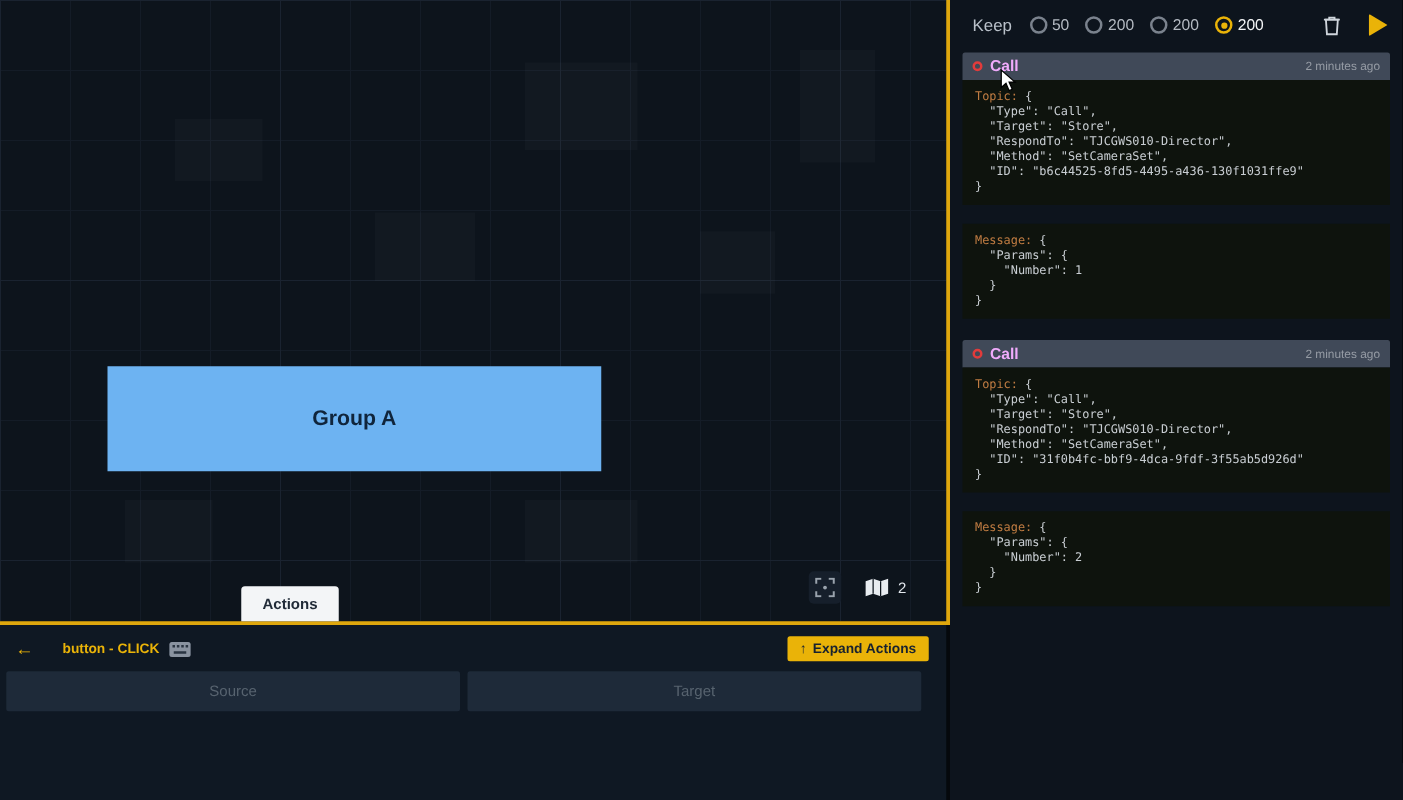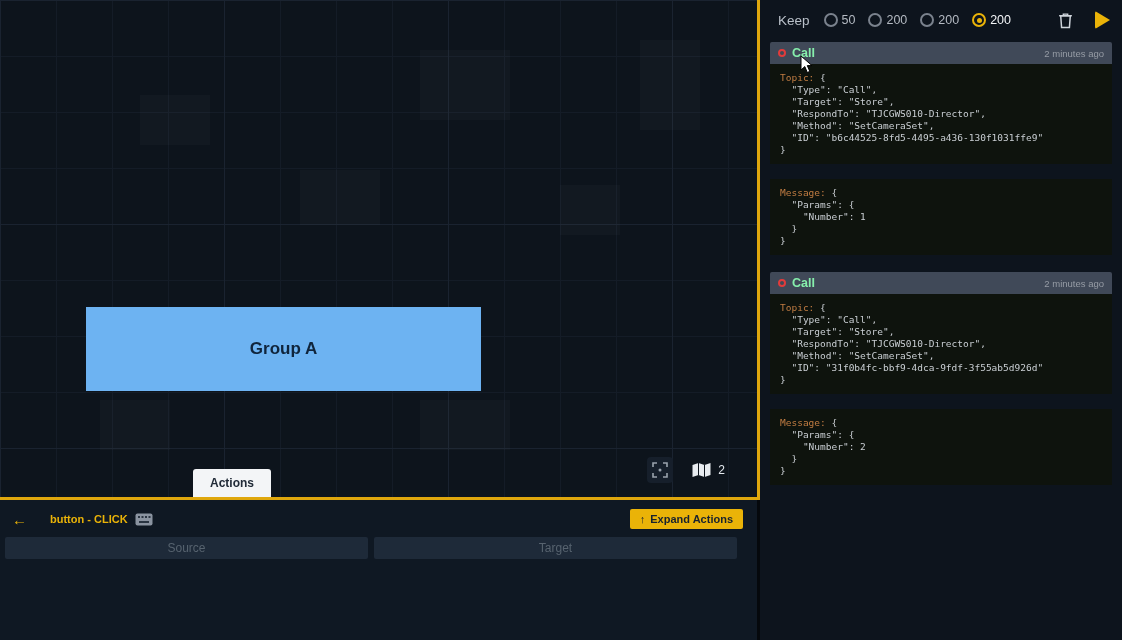--- a/index.html
+++ b/index.html
@@ -14,21 +14,21 @@
     height:500px;position:relative;background:#0d141c;
     border-right:3px solid #dfa70d;border-bottom:3px solid #dfa70d;
     background-image:
       linear-gradient(#1a2330 1px, transparent 1px),
       linear-gradient(90deg,#1a2330 1px, transparent 1px),
       linear-gradient(#141c27 1px, transparent 1px),
       linear-gradient(90deg,#141c27 1px, transparent 1px);
     background-size:224px 224px,224px 224px,56px 56px,56px 56px;
   }
   .ghost{position:absolute;background:rgba(255,255,255,0.025);}
-  .group-row{position:absolute;left:86px;top:307px;width:395px;height:84px;display:flex;}
+  .group-row{position:absolute;left:86px;top:293px;width:395px;height:84px;display:flex;}
   .group-a{
     flex:1;background:#6db3f2;color:#10253c;font-weight:bold;font-size:17px;
     display:flex;align-items:center;justify-content:center;cursor:pointer;
   }
   .group-b{
     flex:1;background:#17222f;color:#59a4e6;font-weight:bold;font-size:17px;
     border:1px solid #3a4c63;border-left:none;
     display:flex;align-items:center;justify-content:center;cursor:pointer;
   }
   .actions-tab{
@@ -45,42 +45,42 @@
   .back-arrow{color:#eab308;font-size:15px;font-weight:bold;line-height:1;cursor:pointer;}
   .bp-title{color:#eab308;font-weight:bold;font-size:11px;margin-left:16px;}
   .kb-icon{display:flex;align-items:center;}
   .expand-btn{
     margin-left:auto;background:#eab308;color:#18222f;font-weight:bold;font-size:11px;
     border:none;padding:4px 10px;border-radius:2px;display:flex;gap:5px;align-items:center;
     font-family:"Liberation Sans",sans-serif;cursor:pointer;
   }
   .bp-inputs{display:flex;gap:6px;padding:3px 20px 0 5px;}
   .bp-inputs input{
-    flex:1;height:22px;background:#1e2a39;border:none;border-radius:2px;
+    flex:1;height:32px;background:#1e2a39;border:none;border-radius:2px;
     color:#cfd5dc;text-align:center;font-size:12px;font-family:"Liberation Sans",sans-serif;outline:none;
   }
   .bp-inputs input::placeholder{color:#57636f;}
   
   .right-panel{flex:1;background:#0d141d;display:flex;flex-direction:column;overflow:hidden;}
   .rp-topbar{height:40px;flex:0 0 40px;display:flex;align-items:center;padding:0 12px 0 18px;gap:14px;}
   .keep-label{color:#b9c0c9;font-size:13.5px;}
   .keep-options{display:flex;gap:13px;align-items:center;}
   .keep-opt{display:flex;align-items:center;gap:4px;cursor:pointer;justify-content:center;}
   .keep-opt .radio{width:14px;height:14px;border-radius:50%;border:2px solid #7a828d;position:relative;display:inline-block;}
   .keep-opt.selected .radio{border-color:#eab308;}
   .keep-opt.selected .radio::after{content:'';position:absolute;inset:2.5px;background:#eab308;border-radius:50%;}
   .keep-num{color:#b4bac2;font-size:12.5px;}
   .keep-opt.selected .keep-num{color:#f3f5f7;}
   .trash-btn{margin-left:auto;cursor:pointer;display:flex;align-items:center;}
   .play-btn{margin-left:8px;cursor:pointer;width:0;height:0;border-left:15px solid #eab308;border-top:9px solid transparent;border-bottom:9px solid transparent;border-radius:2px;}
   .message-list{flex:1;padding:2px 10px 10px;display:flex;flex-direction:column;gap:17px;overflow:hidden;}
   .msg-card{flex:0 0 auto;}
   .msg-header{height:22px;background:#404958;display:flex;align-items:center;padding:0 8px;gap:6px;border-radius:2px 2px 0 0;cursor:pointer;}
   .status-ring{width:8px;height:8px;border-radius:50%;border:2.5px solid #e23b3b;flex:0 0 auto;}
-  .msg-title{color:#86efac;font-size:12.5px;font-weight:bold;}
+  .msg-title{color:#f0abfc;font-size:12.5px;font-weight:bold;}
   .msg-time{margin-left:auto;color:#969ca5;font-size:9.5px;text-align:center;}
   .msg-body{display:flex;flex-direction:column;gap:15px;}
   .code-block{
     background:#0e130d;padding:8px 10px;font-family:"DejaVu Sans Mono",monospace;
     font-size:9.5px;line-height:12px;color:#c9ced3;white-space:pre;overflow:hidden;
   }
   .code-label{color:#c07c42;}
   
   .cursor{position:absolute;left:800px;top:55px;pointer-events:none;z-index:50;}
 </style>

